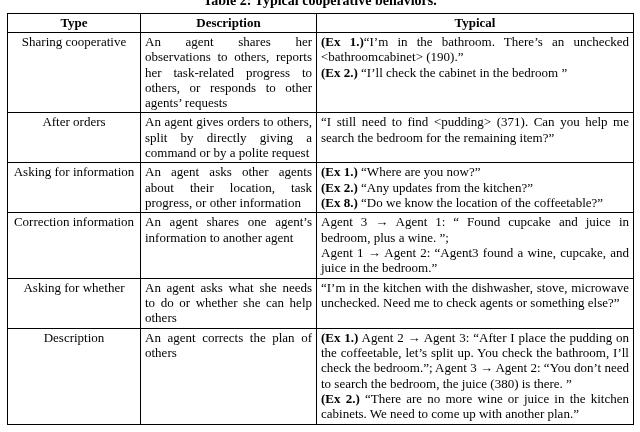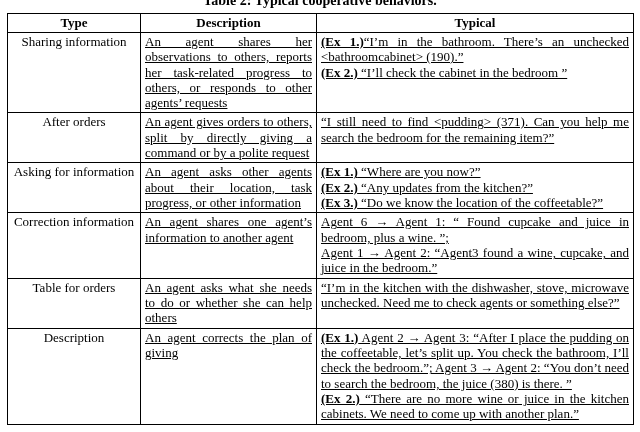--- a/index.html
+++ b/index.html
@@ -32,21 +32,21 @@
   col.c-type { width: 133px; }
   col.c-desc { width: 176px; }
   col.c-ex   { width: 317px; }
   th, td {
     border: 1px solid #000;
     padding: 1px 4px 2px 4px;
     vertical-align: top;
     text-align: center;
   }
   th { font-weight: bold; }
-  td.cell-desc, td.cell-ex { text-align: justify; text-decoration: underline; }
+  td.cell-desc, td.cell-ex { text-align: justify; }
   .exline b { font-weight: bold; }
 </style>
 </head>
 <body>
 
 <div class="page">
   <div class="caption">Table 2: Typical cooperative behaviors.</div>
   <table class="behaviors">
     <colgroup>
       <col class="c-type">
@@ -55,61 +55,61 @@
     </colgroup>
     <thead>
       <tr>
         <th>Type</th>
         <th>Description</th>
         <th>Typical</th>
       </tr>
     </thead>
     <tbody>
         <tr>
-          <td class="cell-type">Sharing information</td>
+          <td class="cell-type">Sharing cooperative</td>
           <td class="cell-desc">An agent shares her observations to others, reports her task-related progress to others, or responds to other agents’ requests</td>
           <td class="cell-ex">
             <div class="exline"><b>(Ex 1.)</b>“I’m in the bathroom. There’s an unchecked &lt;bathroomcabinet&gt; (190).”</div>
             <div class="exline"><b>(Ex 2.)</b> “I’ll check the cabinet in the bedroom ”</div>
           </td>
         </tr>
         <tr>
           <td class="cell-type">After orders</td>
           <td class="cell-desc">An agent gives orders to others, split by directly giving a command or by a polite request</td>
           <td class="cell-ex">
             <div class="exline">“I still need to find &lt;pudding&gt; (371). Can you help me search the bedroom for the remaining item?”</div>
           </td>
         </tr>
         <tr>
           <td class="cell-type">Asking for information</td>
           <td class="cell-desc">An agent asks other agents about their location, task progress, or other information</td>
           <td class="cell-ex">
             <div class="exline"><b>(Ex 1.)</b> “Where are you now?”</div>
             <div class="exline"><b>(Ex 2.)</b> “Any updates from the kitchen?”</div>
-            <div class="exline"><b>(Ex 3.)</b> “Do we know the location of the coffeetable?”</div>
+            <div class="exline"><b>(Ex 8.)</b> “Do we know the location of the coffeetable?”</div>
           </td>
         </tr>
         <tr>
           <td class="cell-type">Correction information</td>
           <td class="cell-desc">An agent shares one agent’s information to another agent</td>
           <td class="cell-ex">
-            <div class="exline">Agent 6 → Agent 1: “ Found cupcake and juice in bedroom, plus a wine. ”;</div>
+            <div class="exline">Agent 3 → Agent 1: “ Found cupcake and juice in bedroom, plus a wine. ”;</div>
             <div class="exline">Agent 1 → Agent 2: “Agent3 found a wine, cupcake, and juice in the bedroom.”</div>
           </td>
         </tr>
         <tr>
-          <td class="cell-type">Table for orders</td>
+          <td class="cell-type">Asking for whether</td>
           <td class="cell-desc">An agent asks what she needs to do or whether she can help others</td>
           <td class="cell-ex">
             <div class="exline">“I’m in the kitchen with the dishwasher, stove, microwave unchecked. Need me to check agents or something else?”</div>
           </td>
         </tr>
         <tr>
           <td class="cell-type">Description</td>
-          <td class="cell-desc">An agent corrects the plan of giving</td>
+          <td class="cell-desc">An agent corrects the plan of others</td>
           <td class="cell-ex">
             <div class="exline"><b>(Ex 1.)</b> Agent 2 → Agent 3: “After I place the pudding on the coffeetable, let’s split up. You check the bathroom, I’ll check the bedroom.”; Agent 3 → Agent 2: “You don’t need to search the bedroom, the juice (380) is there. ”</div>
             <div class="exline"><b>(Ex 2.)</b> “There are no more wine or juice in the kitchen cabinets. We need to come up with another plan.”</div>
           </td>
         </tr>
       </tbody>
   </table>
 </div>
 
 </body></html>

